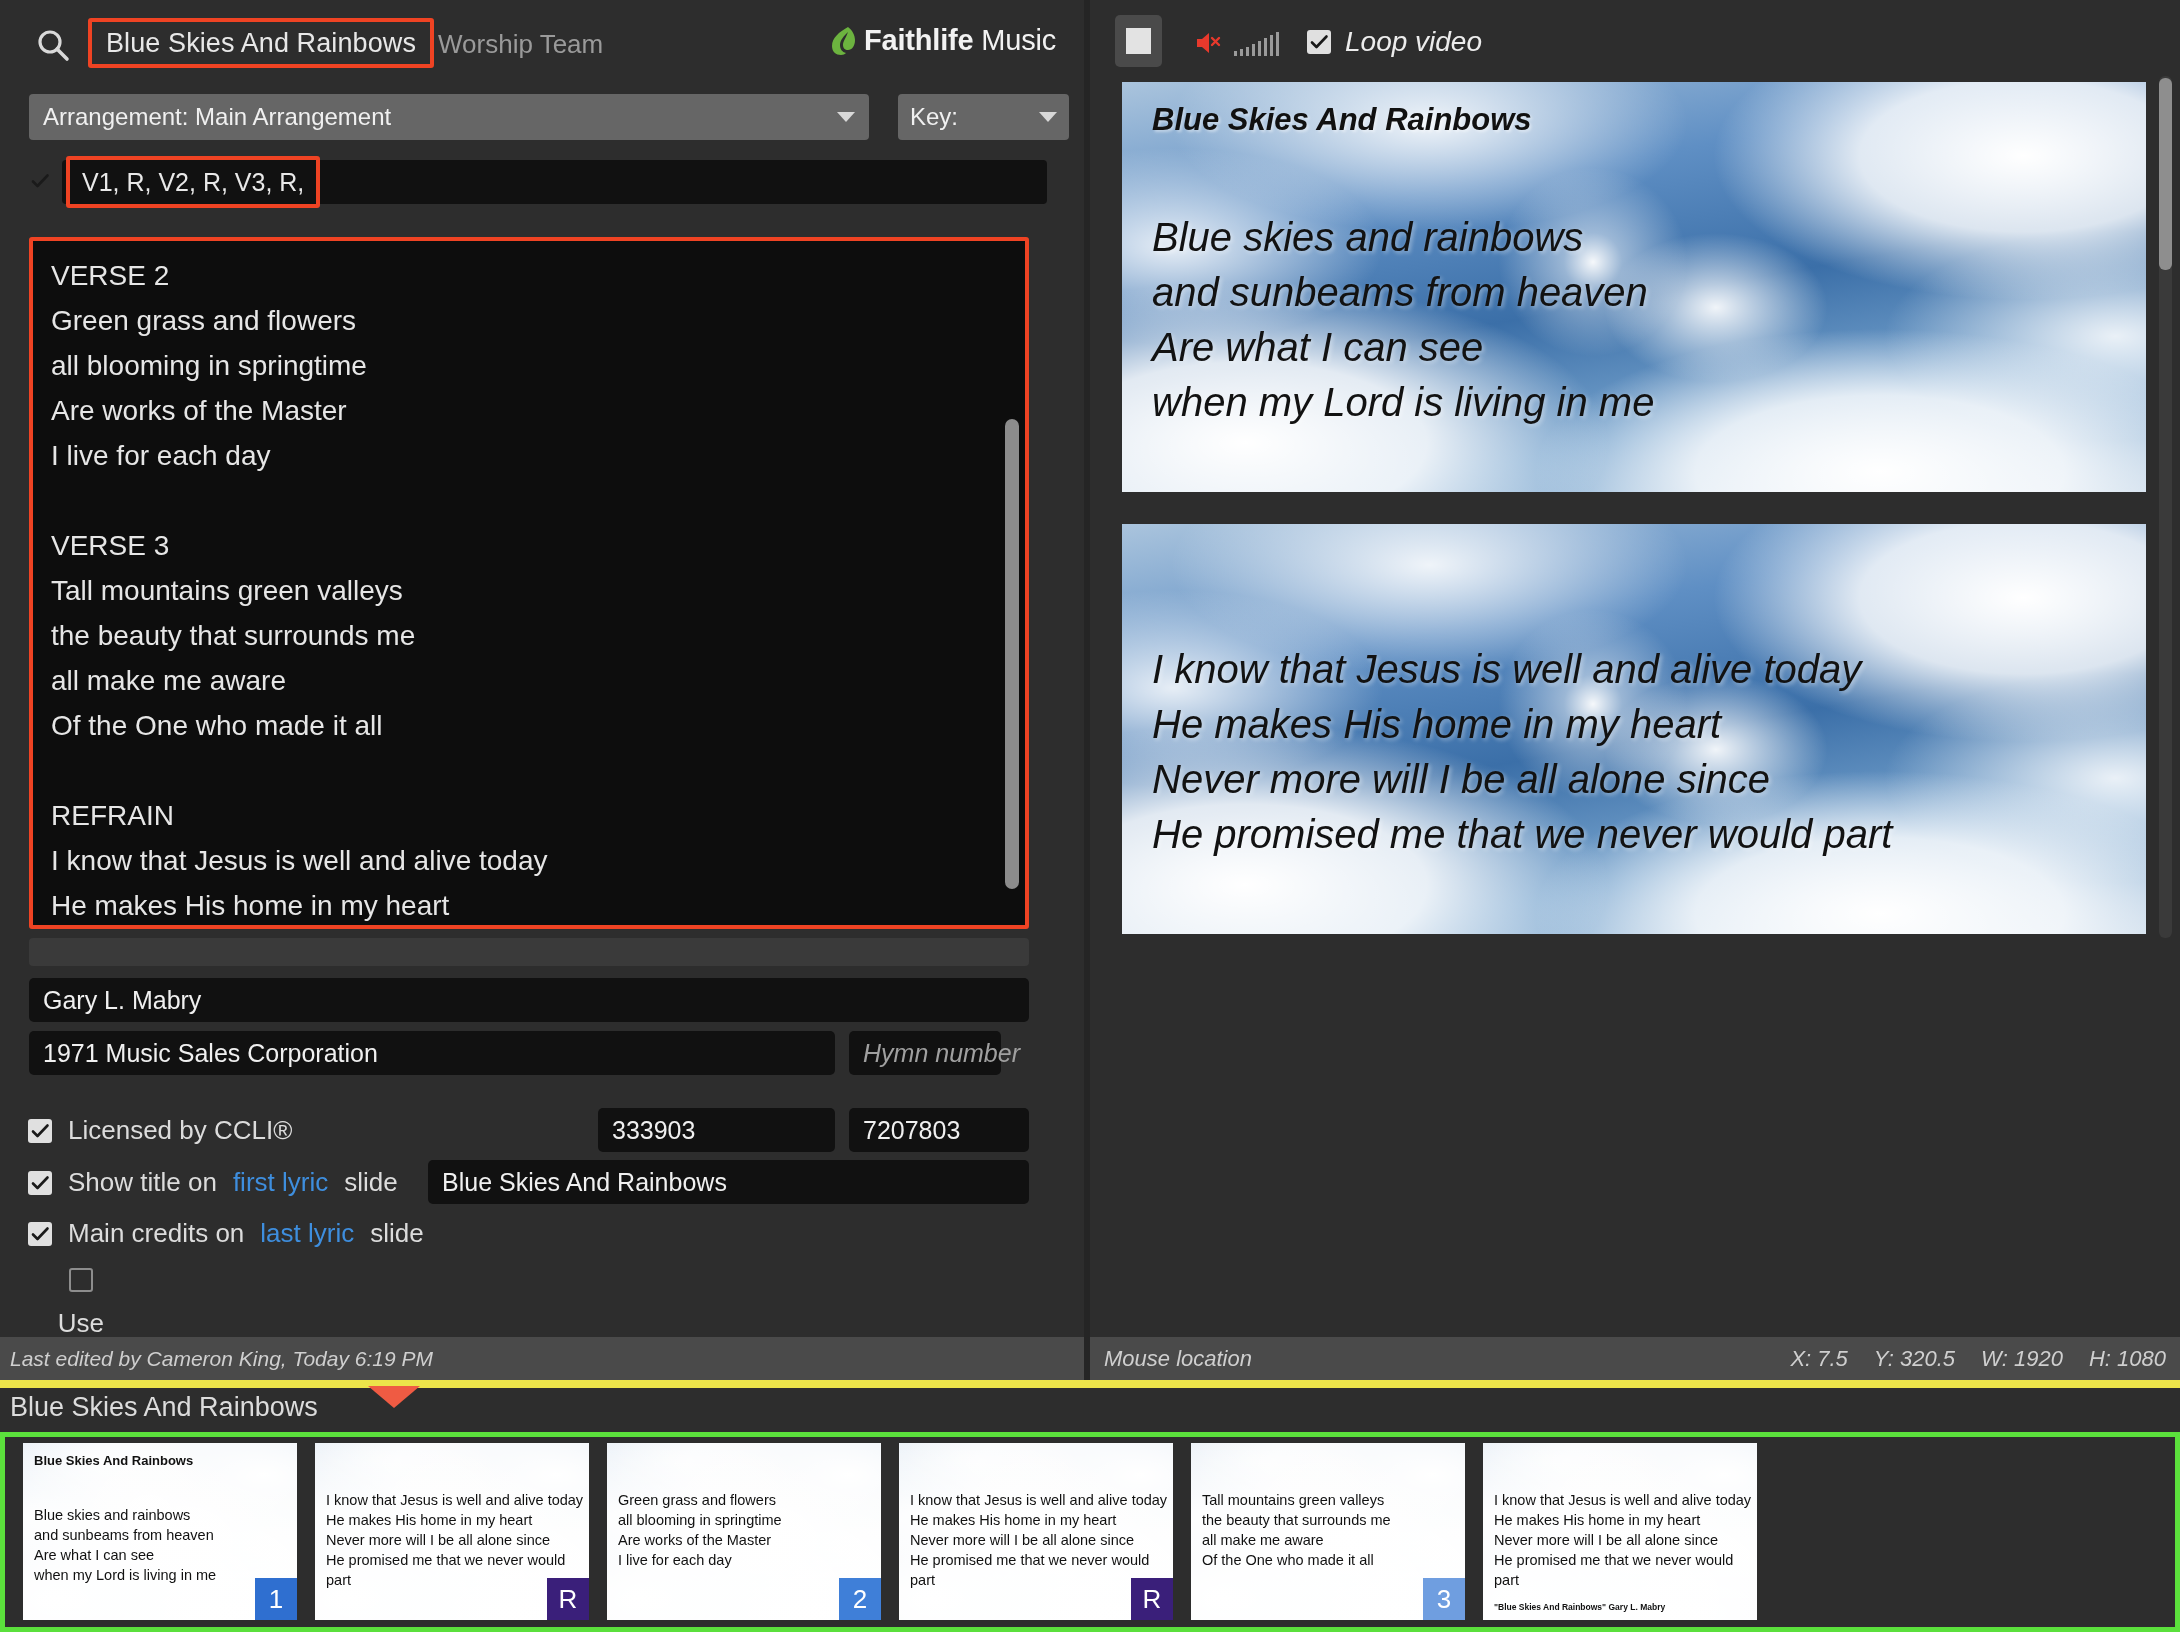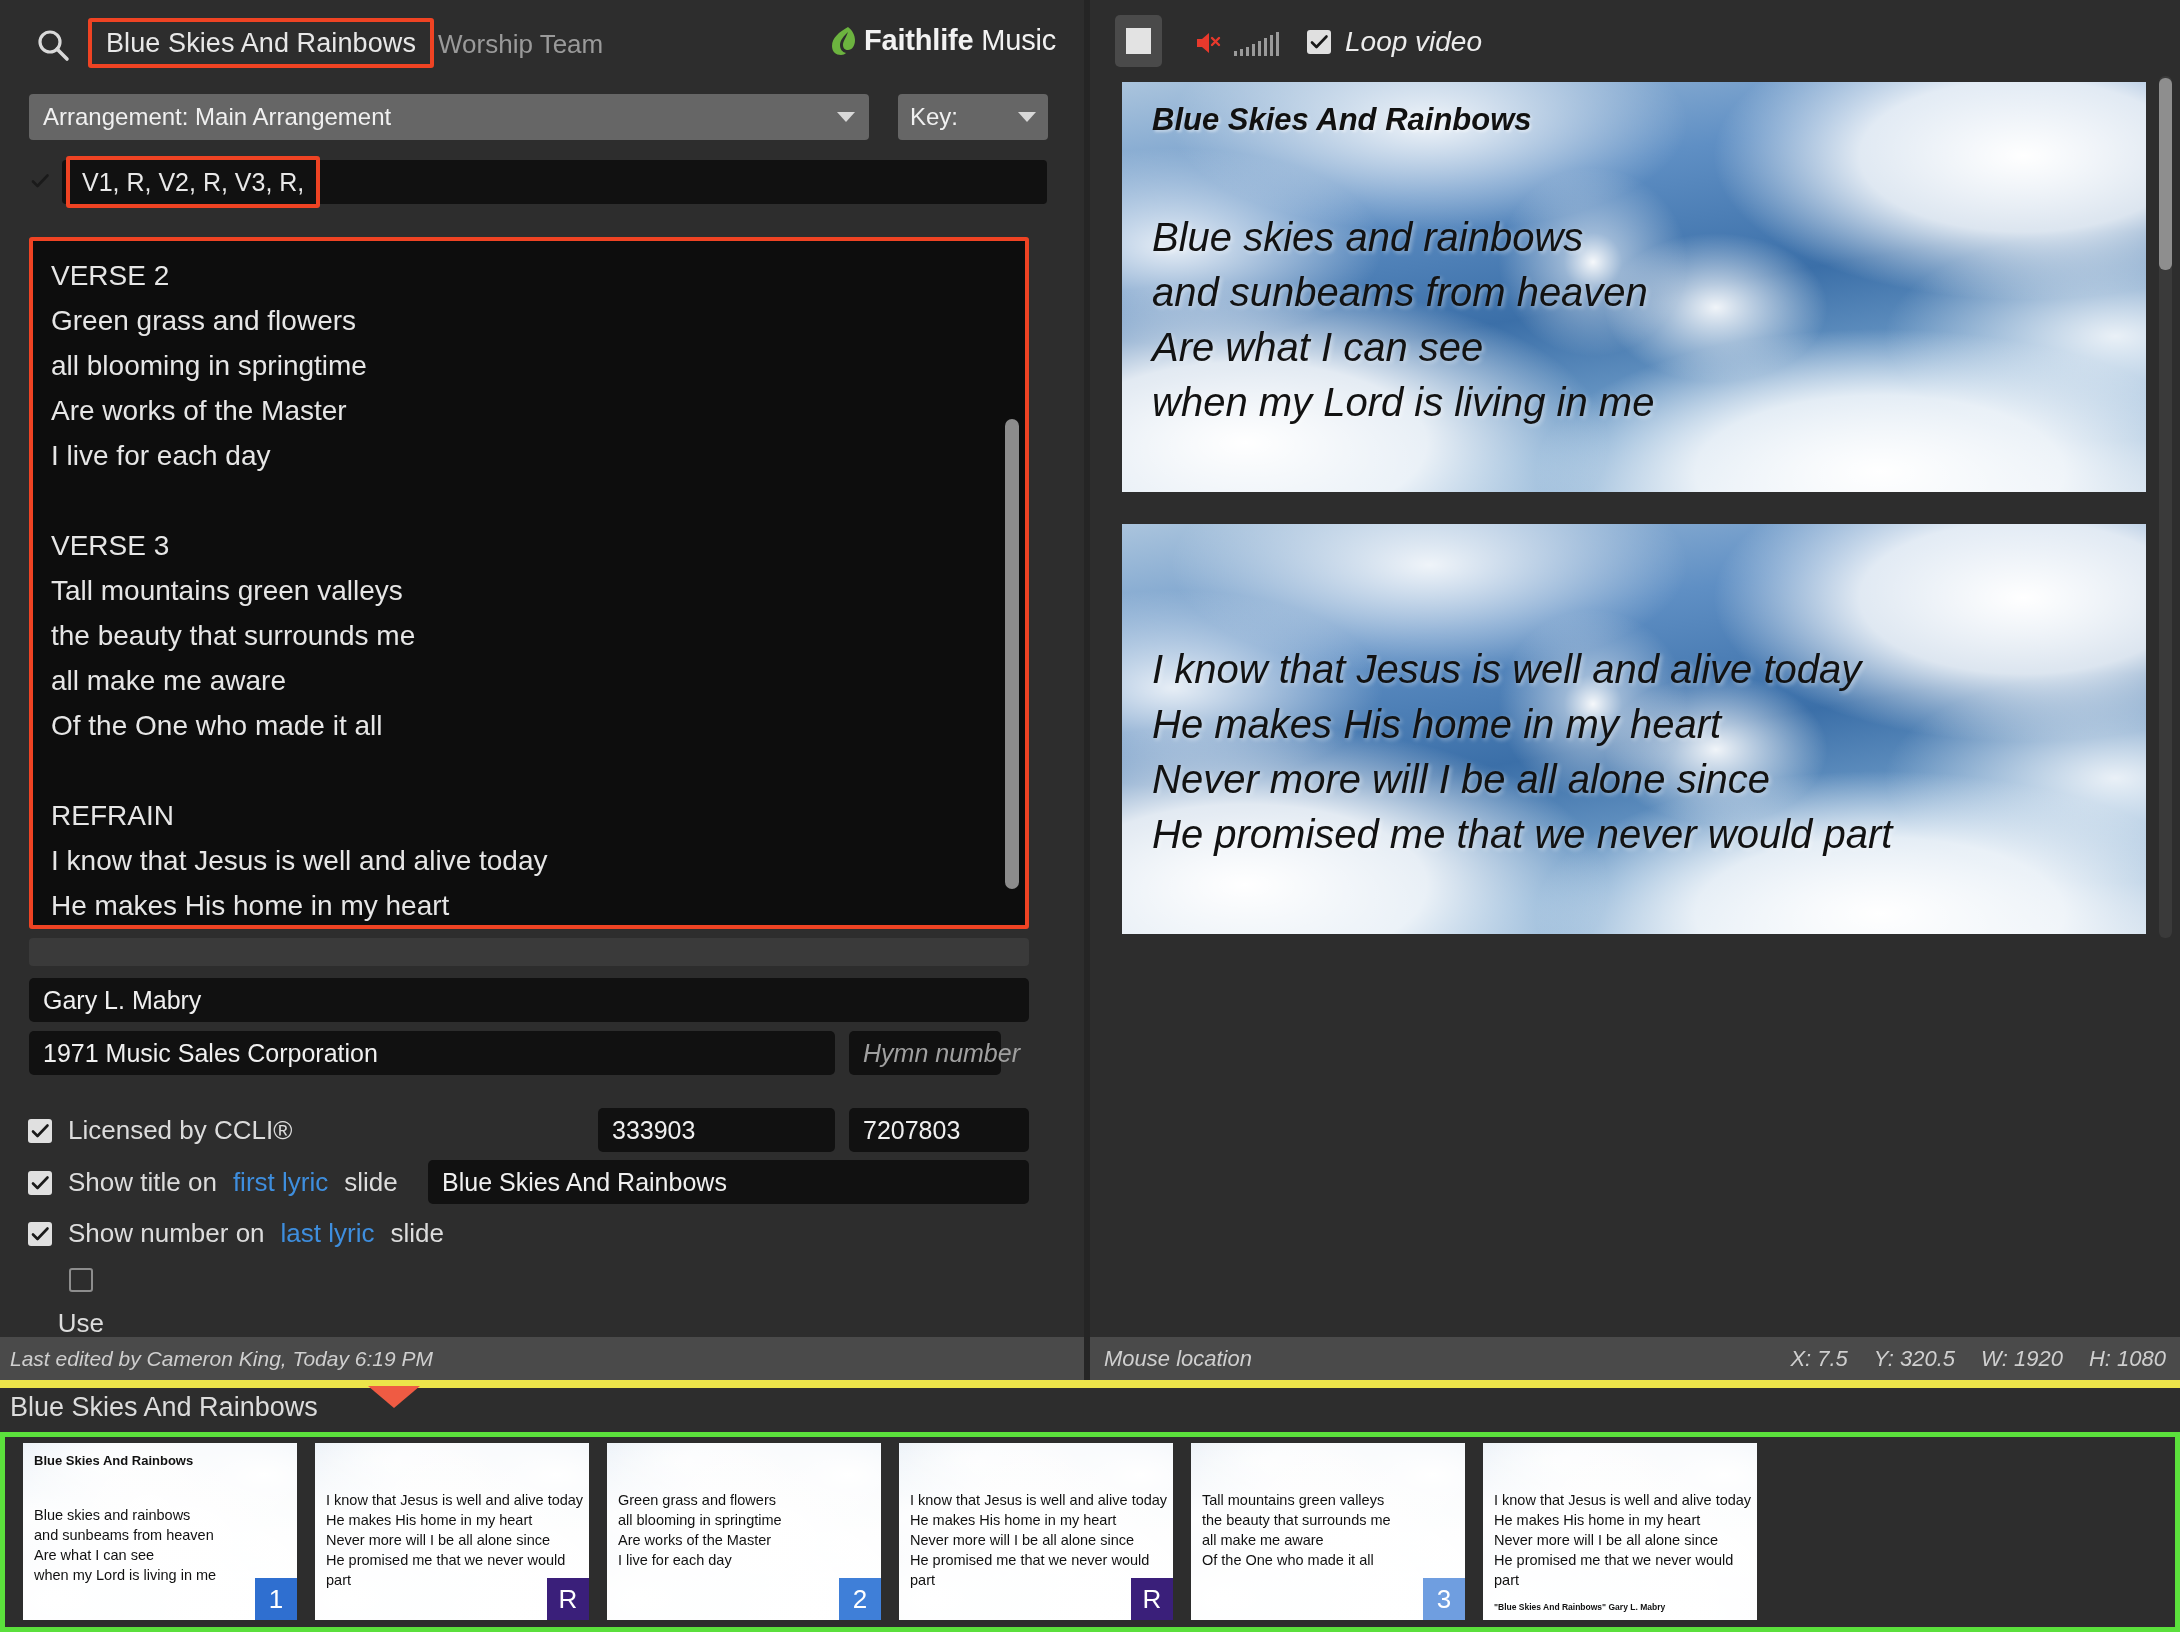--- a/index.html
+++ b/index.html
@@ -41,21 +41,21 @@
 
   
   .arr-row { position:absolute; left:0; top:94px; width:1084px; height:48px; }
   .arr-select {
     position:absolute; left:29px; top:0; width:840px; height:46px;
     background:#666; border-radius:4px; color:#f0f0f0; font-size:24px;
     display:flex; align-items:center; padding:16px 14px;
   }
   .arr-select .caret { margin-left:auto; }
   .key-select {
-    position:absolute; left:898px; top:0; width:150px; height:46px;
+    position:absolute; left:898px; top:0; width:171px; height:46px;
     background:#666; border-radius:4px; color:#f0f0f0; font-size:24px;
     display:flex; align-items:center; padding:0 12px;
   }
   .key-select .caret { margin-left:auto; }
   .caret { width:0;height:0;border-left:9px solid transparent;border-right:9px solid transparent;border-top:10px solid #d8d8d8; }
 
   
   .seq-row { position:absolute; left:0; top:160px; width:1084px; height:48px; }
   .seq-check { position:absolute; left:28px; top:9px; }
   .seq-input {
@@ -304,21 +304,21 @@
         <span class="lnk">first lyric</span>
         <span>slide</span>
       </div>
 
       <div class="cbrow r-credit">
         <span class="cb">
           <svg width="20" height="20" viewBox="0 0 20 20">
               <path d="M3 10.5l4.5 4.5L17.5 4.5" fill="none" stroke="#1a1a1a" stroke-width="2.6" stroke-linecap="round" stroke-linejoin="round"></path>
             </svg>
         </span>
-        <span>Show number on</span>
+        <span>Main credits on</span>
         <span class="lnk">last lyric</span>
         <span>slide</span>
       </div>
 
       <div class="cbrow r-trans">
         <span class="cb empty"></span>
         <span>Use</span>
         <span class="lnk">no</span>
         <span>transition</span>
       </div>

